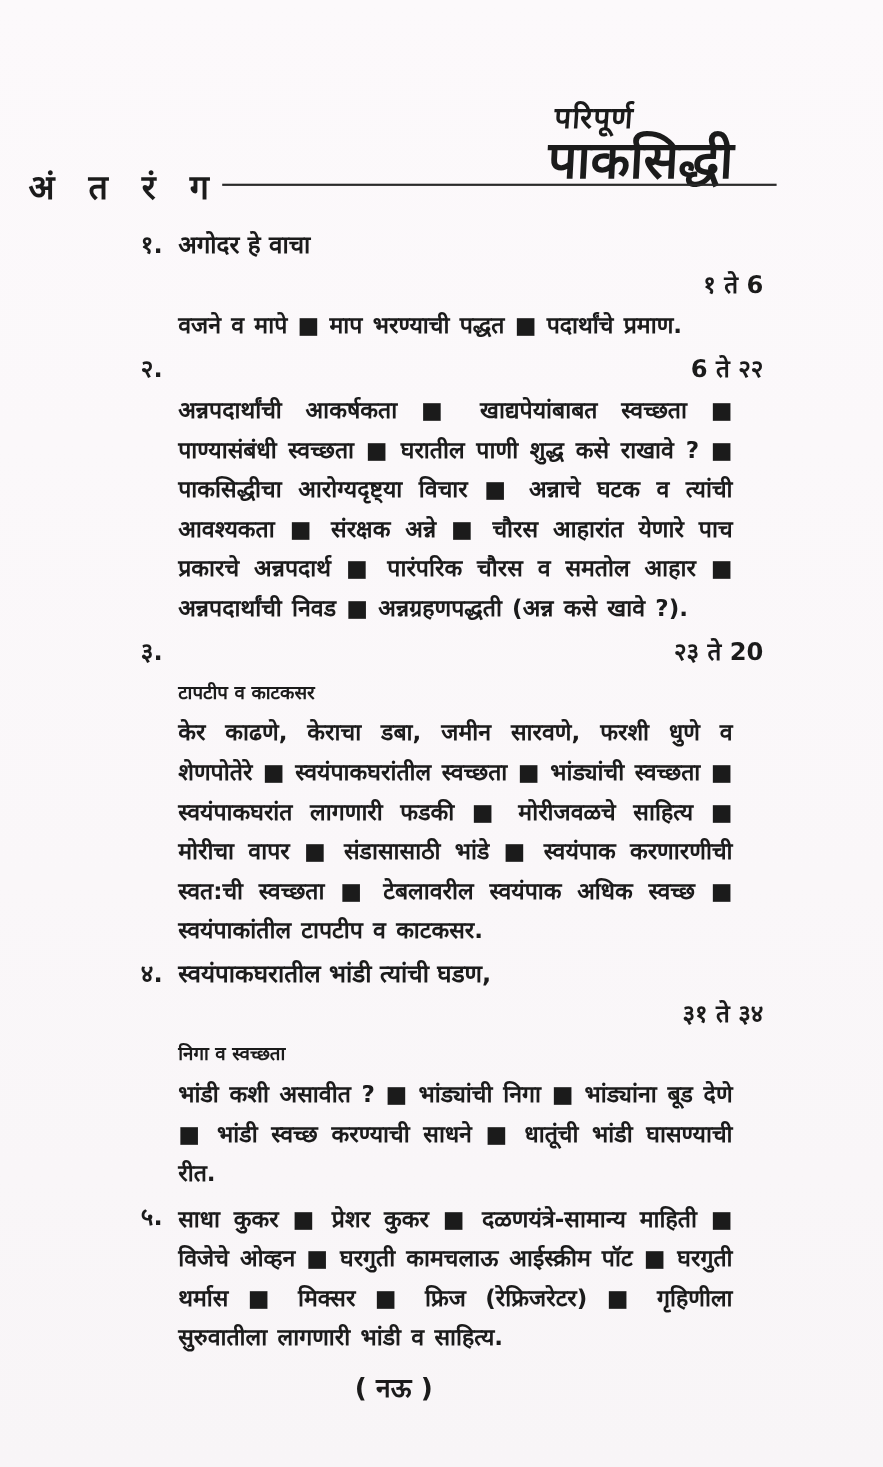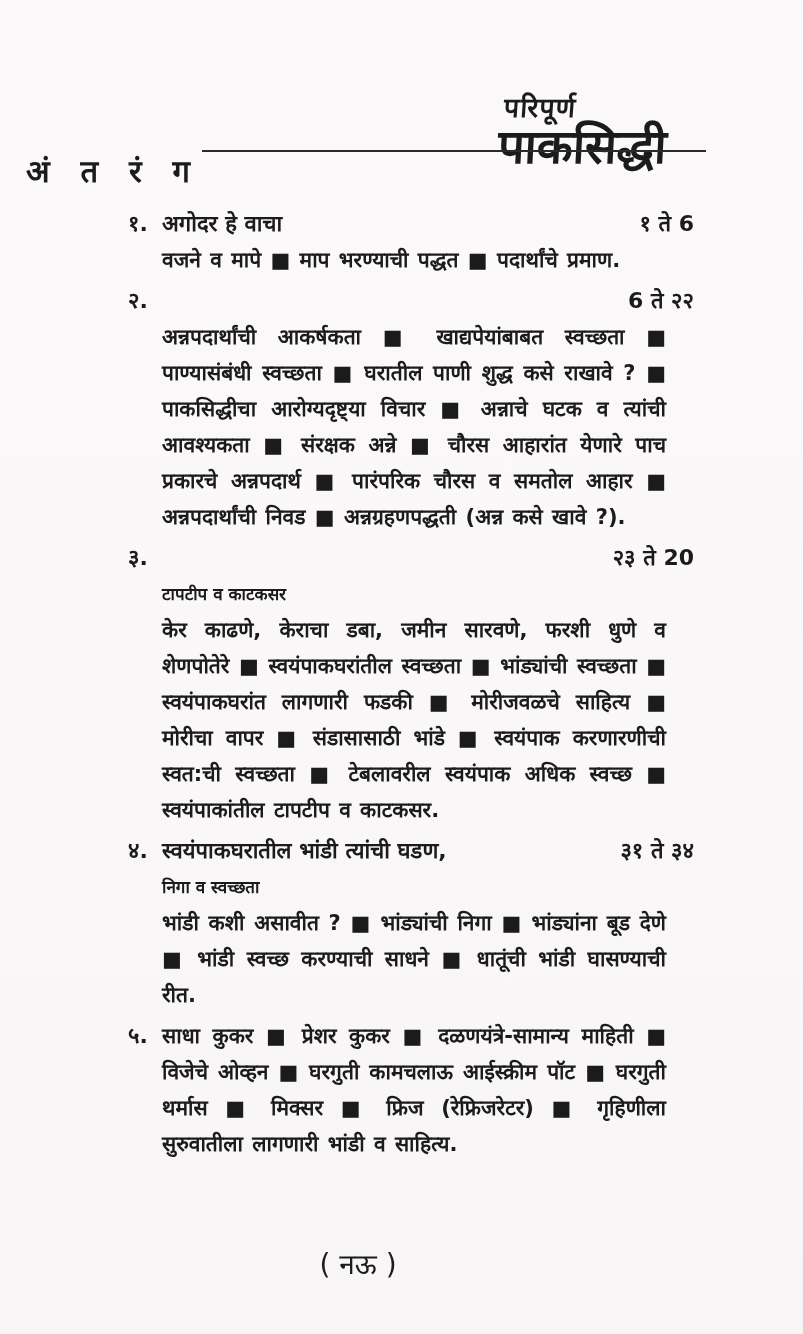--- a/index.html
+++ b/index.html
@@ -35,21 +35,21 @@
     letter-spacing: 0px;
     margin-top: 2px;
     transform: skewX(-3deg);
   }
   
   .heading-row {
     position: absolute;
     left: 26px; top: 150px;
     width: 680px;
     display: flex;
-    align-items: flex-start;
+    align-items: center;
   }
   .heading-text {
     font-size: 31px;
     font-weight: bold;
     letter-spacing: 10px;
     white-space: nowrap;
     line-height: 1.4;
   }
   .heading-rule {
     flex: 1;
@@ -68,21 +68,21 @@
     margin-bottom: 5px;
   }
   .entry-num {
     width: 34px;
     flex: 0 0 34px;
     font-size: 22px;
     font-weight: bold;
     line-height: 36px;
   }
   .entry-body { flex: 1; min-width: 0; }
-  .entry-head { display: flex; align-items: flex-start; }
+  .entry-head { display: flex; align-items: flex-start; flex-direction: column; }
   .entry-title {
     font-size: 22px;
     font-weight: bold;
     line-height: 36px;
     white-space: nowrap;
   }
   .entry-pages {
     margin-left: auto;
     font-size: 22px;
     font-weight: bold;
@@ -101,22 +101,22 @@
     line-height: 36px;
     text-align: justify;
     max-width: 504px;
     word-spacing: 2px;
   }
   .footer {
     position: absolute;
     left: 0; top: 1244px;
     width: 716px;
     text-align: center;
-    font-size: 28px;
-    font-weight: normal;
+    font-size: 24px;
+    font-weight: bold;
   }
 </style>
 </head>
 <body>
 
 <div class="page">
 
   <div class="logo">
     <div class="logo-sub">परिपूर्ण</div>
     <div class="logo-main">पाकसिद्धी</div>

